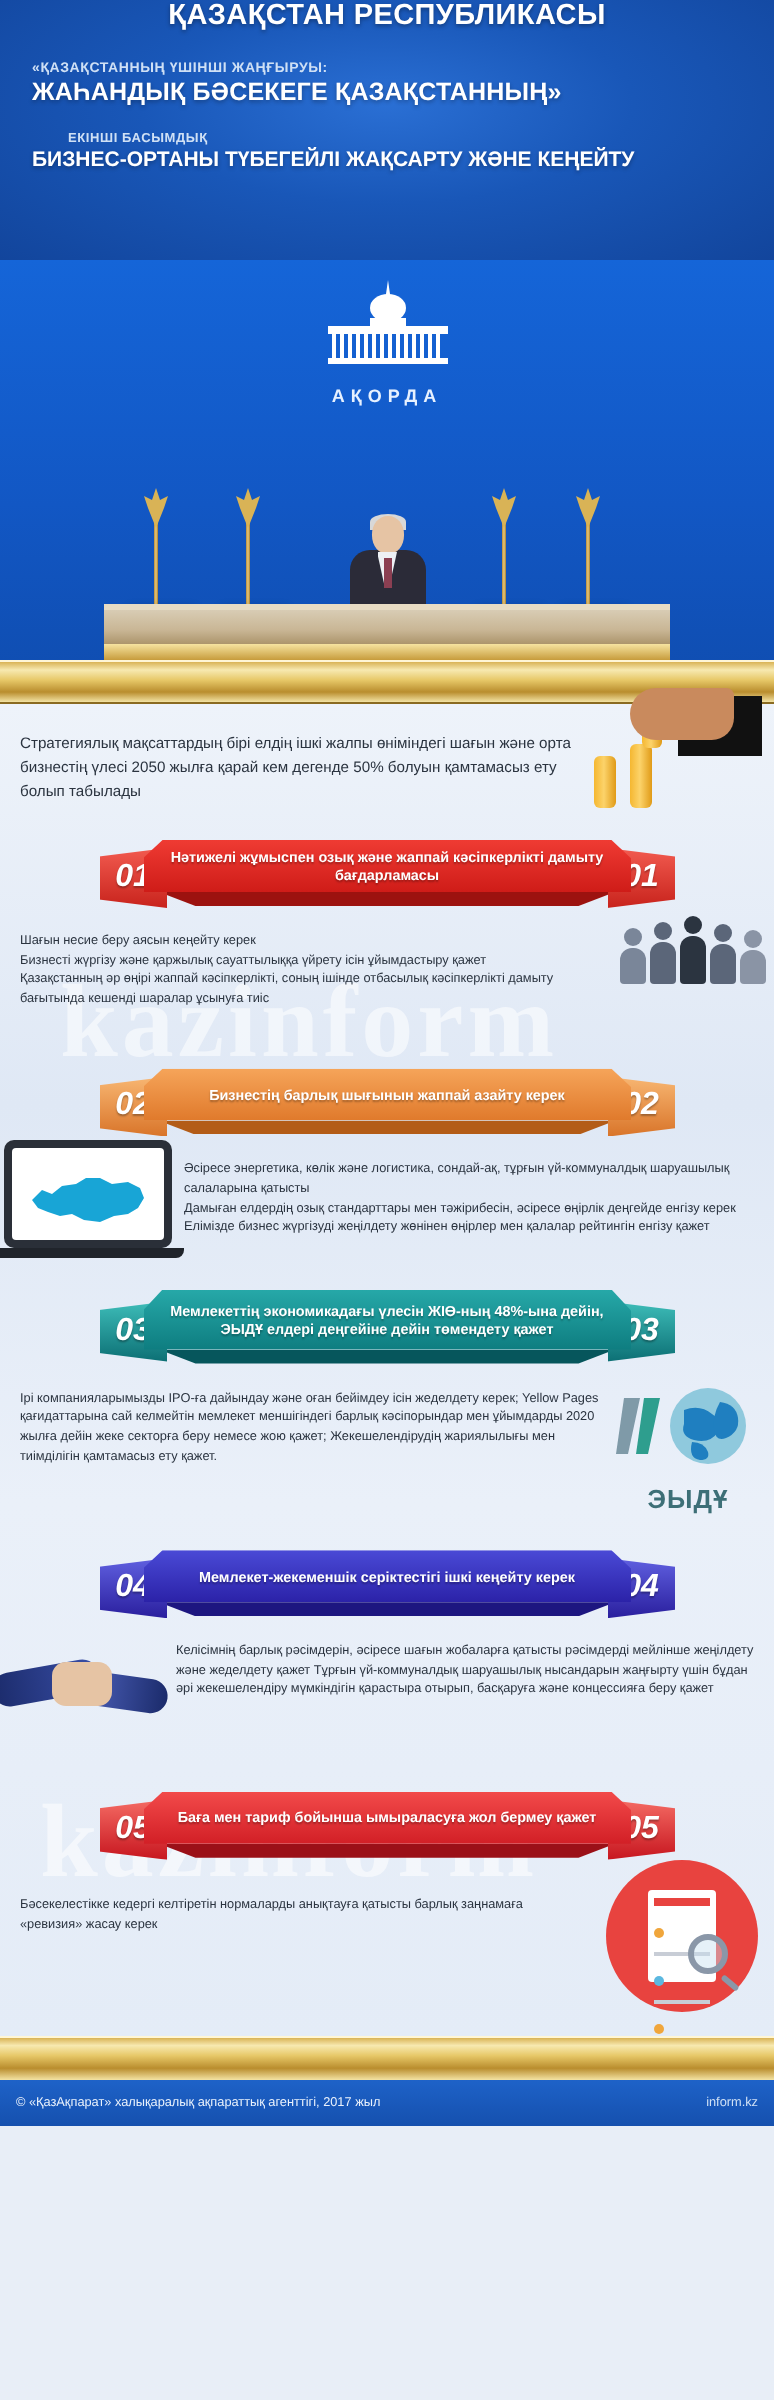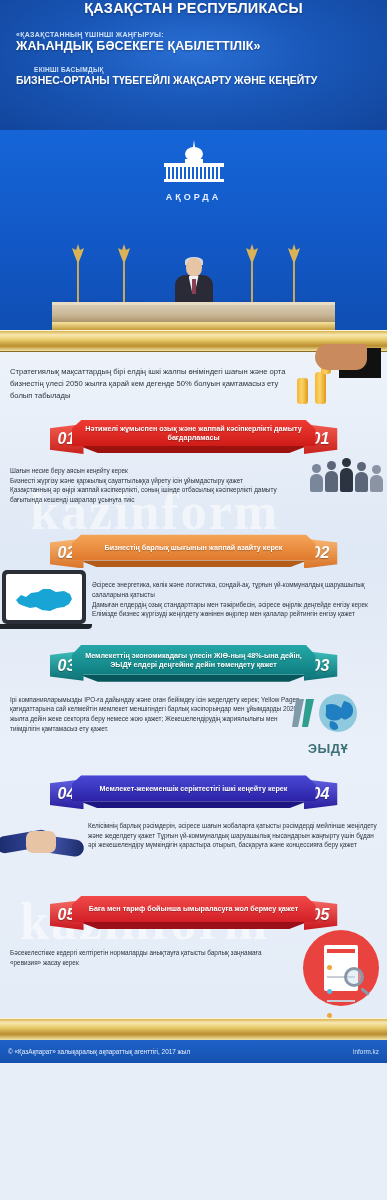--- a/index.html
+++ b/index.html
@@ -390,21 +390,21 @@
 <body>
 
 <div class="page">
 
   <div class="header">
     <div>
       <div class="header-title">ҚАЗАҚСТАН РЕСПУБЛИКАСЫ</div>
     </div>
     <div class="header-sub-block">
       <div class="sub-small">«ҚАЗАҚСТАННЫҢ ҮШІНШІ ЖАҢҒЫРУЫ:</div>
-      <div class="sub-big">ЖАҺАНДЫҚ БӘСЕКЕГЕ ҚАБІЛЕТТІЛІК»</div>
+      <div class="sub-big">ЖАҺАНДЫҚ БӘСЕКЕГЕ ҚАЗАҚСТАННЫҢ»</div>
       <div class="sub-small2">ЕКІНШІ БАСЫМДЫҚ</div>
       <div class="sub-big2">БИЗНЕС-ОРТАНЫ ТҮБЕГЕЙЛІ ЖАҚСАРТУ ЖӘНЕ КЕҢЕЙТУ</div>
     </div>
   </div>
 
   <div class="photo">
 
     <div class="akorda-wrap">
       <svg width="72" height="46" viewBox="0 0 72 46">
         <path d="M36 0 L37 7 L38 10 L34 10 L35 7 Z" fill="#ffffff"></path>
@@ -580,21 +580,21 @@
         <div class="wing right" style="top:6px">03</div>
         <div class="banner-main">
           <div class="banner-text">Мемлекеттің экономикадағы үлесін ЖІӨ-ның 48%-ына дейін, ЭЫДҰ елдері деңгейіне дейін төмендету қажет</div>
         </div>
       </div>
     </div>
     <div style="position:relative;">
       <div class="para left" style="padding-right:86px">Ірі компанияларымызды IPO-ға дайындау және оған бейімдеу ісін жеделдету керек;
 Yellow Pages қағидаттарына сай келмейтін мемлекет меншігіндегі барлық кәсіпорындар мен ұйымдарды 2020 жылға дейін жеке секторға беру немесе жою қажет;
 Жекешелендірудің жариялылығы мен тиімділігін қамтамасыз ету қажет.</div>
-      <div class="ill" style="right:20px; top:10px;">
+      <div class="ill" style="right:4px; top:10px;">
         <div class="oecd">
           <svg width="72" height="42" viewBox="0 0 72 42">
             <path d="M4 6 L12 6 L6 34 L0 34 Z" fill="#7f9aa8"></path>
             <path d="M14 6 L22 6 L16 34 L10 34 Z" fill="#2e9e8e"></path>
             <circle cx="46" cy="20" r="19" fill="#8fc9dd"></circle>
             <path d="M34 12 q8 -3 14 2 q6 4 3 9 q-4 6 -12 4 q-7 -2 -5 -8 Z" fill="#1f7fc0"></path>
             <path d="M52 8 q8 1 9 8 q1 7 -6 10 q-5 2 -6 -4 q-1 -7 3 -14 Z" fill="#1f7fc0"></path>
             <path d="M38 28 q6 0 8 5 q1 4 -4 4 q-6 -1 -4 -9 Z" fill="#1f7fc0"></path>
           </svg>
           <div class="label">ЭЫДҰ</div>

